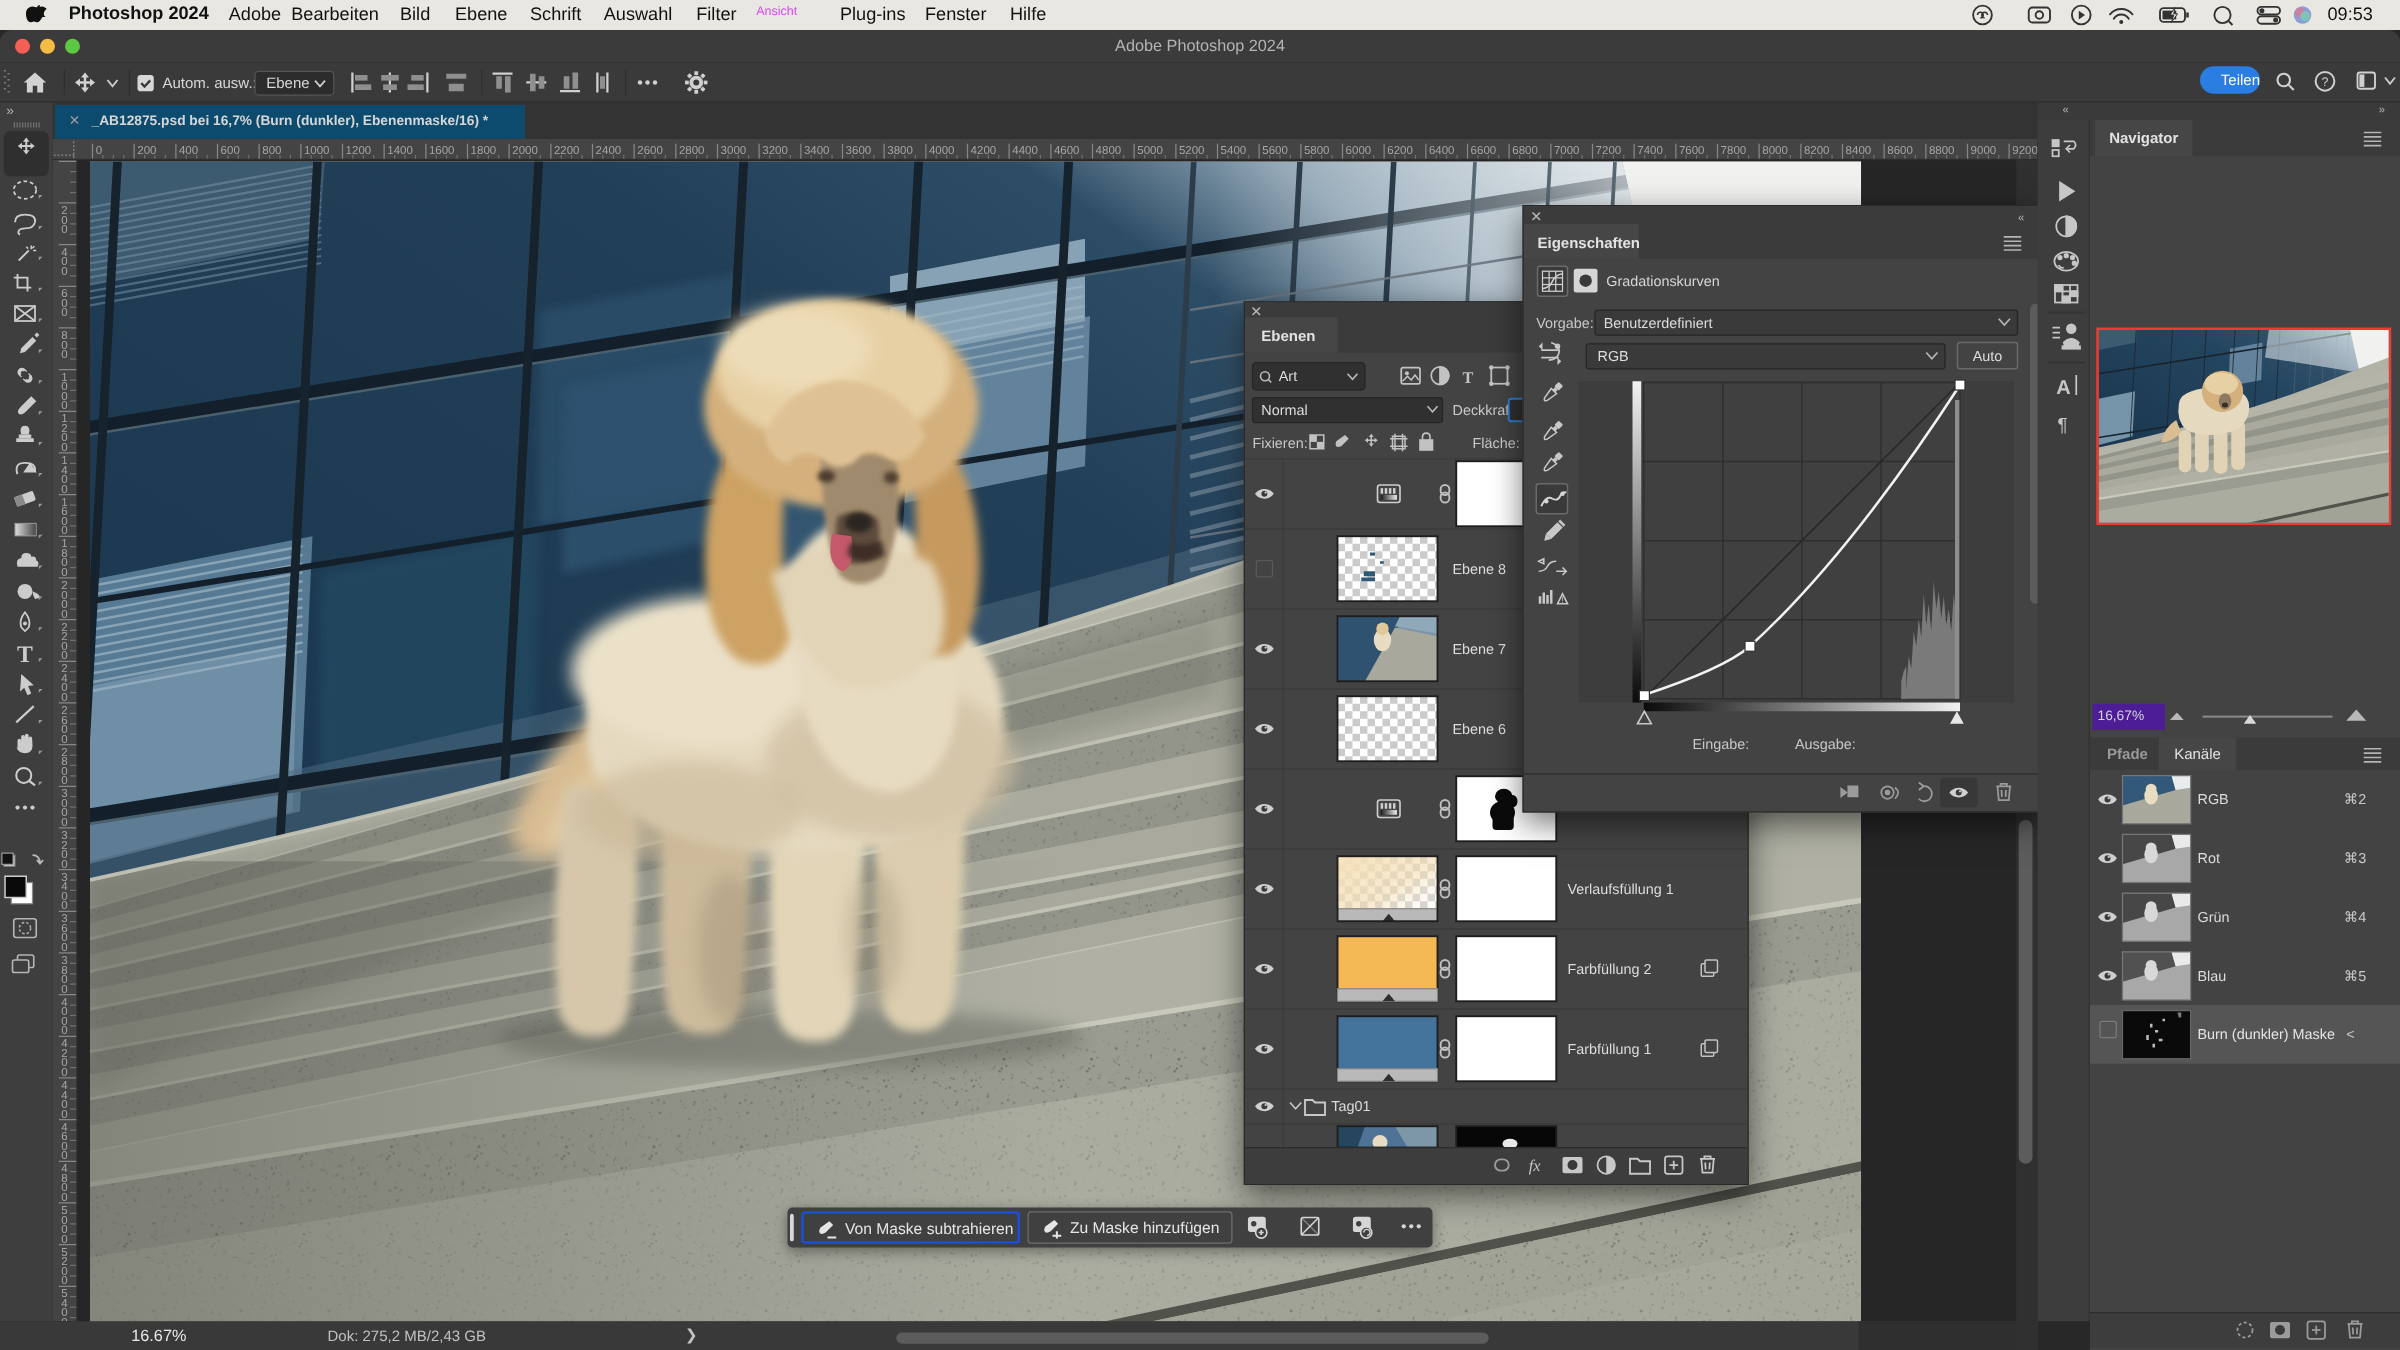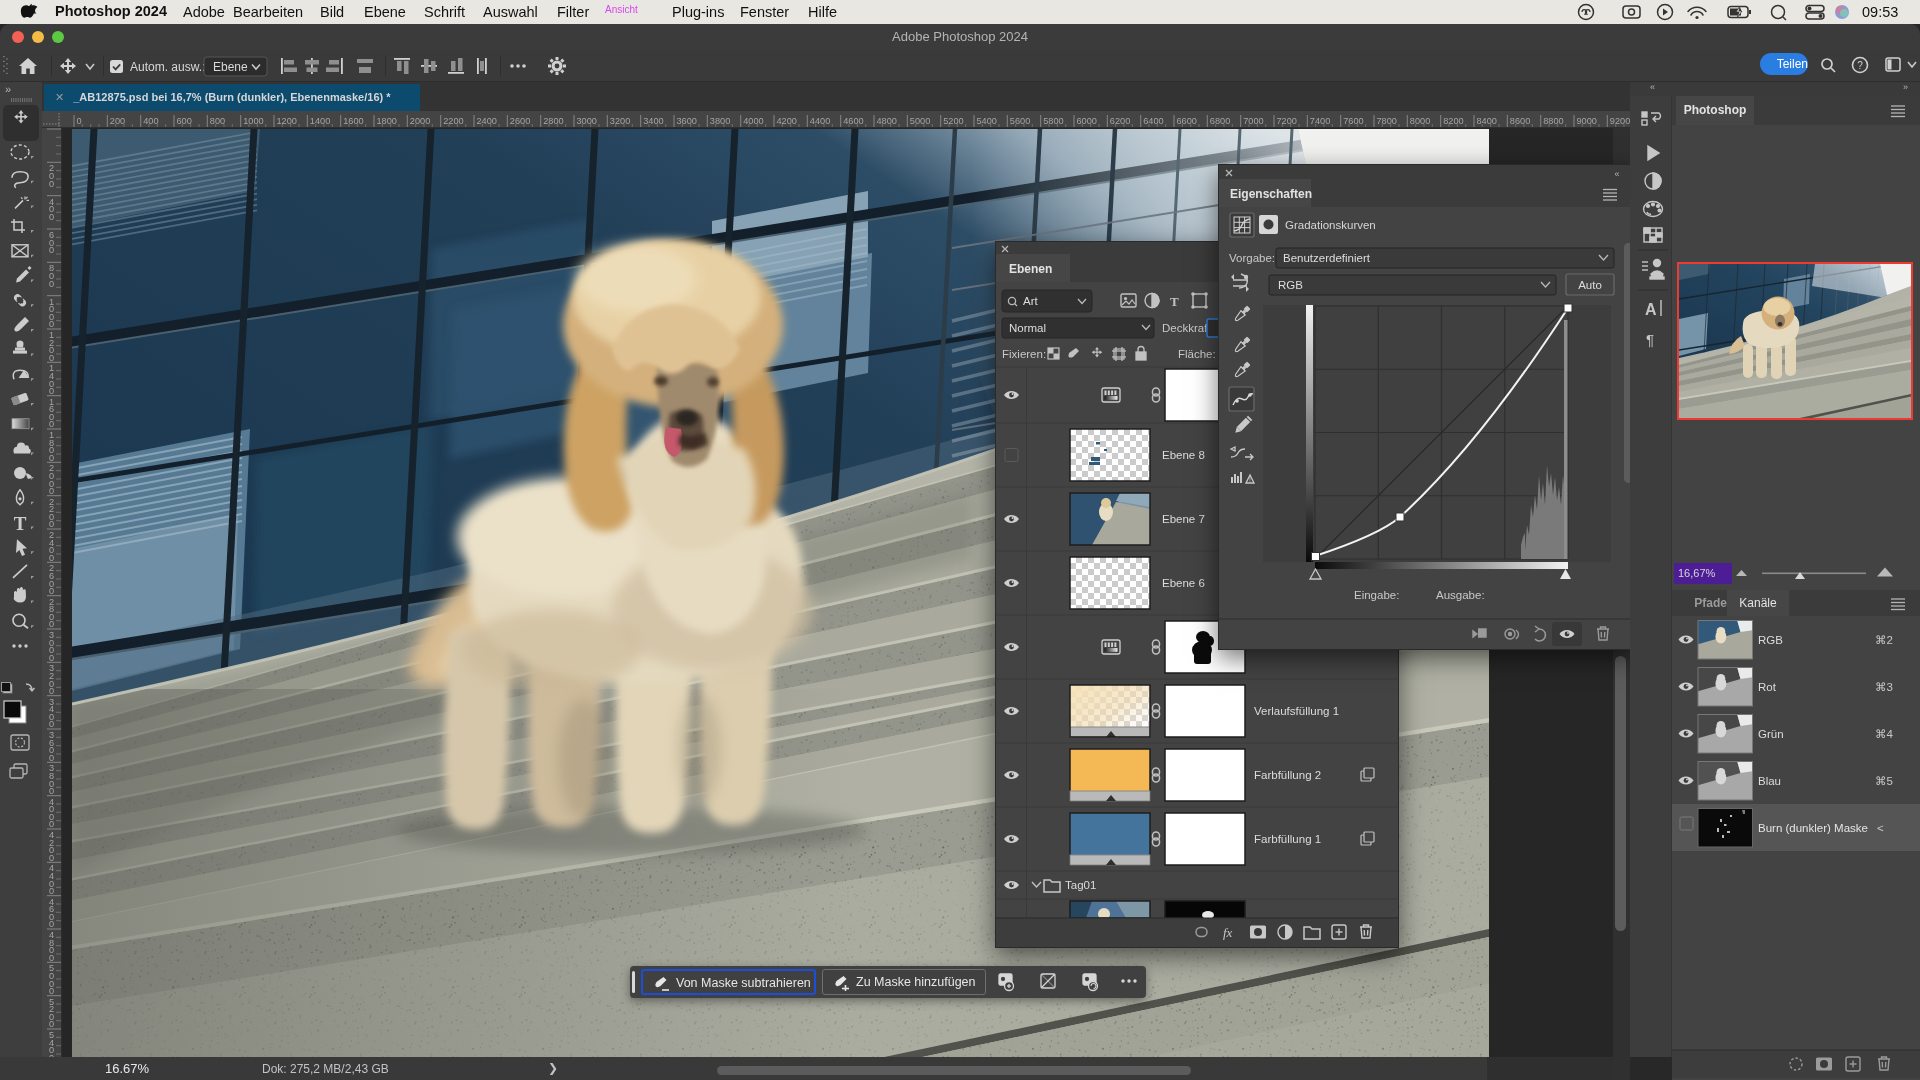--- a/index.html
+++ b/index.html
@@ -1706,21 +1706,21 @@
         <text x="11" y="215" font-size="16" fill="#c6c6c6" stroke="none" font-weight="bold">A</text>
         <line x1="27" y1="200" x2="27" y2="216"></line>
       </g>
 <g>
         <text x="12" y="245" font-size="15" fill="#c6c6c6" stroke="none">¶</text>
       </g>
 </g>
   </svg>
 <div class="abs" style="left:1672px;top:96px;width:248px;height:961px;background:#434343"></div>
 <div class="abs" style="left:1672px;top:96px;width:248px;height:29px;background:#3b3b3b"></div>
-<div class="abs" style="left:1676px;top:96px;width:78px;height:29px;background:#464646;color:#e2e2e2;font-weight:bold;font-size:12px;line-height:29px;text-align:center">Photoshop</div>
+<div class="abs" style="left:1676px;top:96px;width:78px;height:29px;background:#464646;color:#e2e2e2;font-weight:bold;font-size:12px;line-height:29px;text-align:center">Navigator</div>
 <svg class="abs" style="left:1890px;top:104px" width="16" height="14">
     <g stroke="#b5b5b5" stroke-width="1.3">
       <line x1="1" y1="2" x2="15" y2="2"></line>
       <line x1="1" y1="5.5" x2="15" y2="5.5"></line>
       <line x1="1" y1="9" x2="15" y2="9"></line>
       <line x1="1" y1="12.5" x2="15" y2="12.5"></line>
     </g>
   </svg>
 <div class="abs" style="left:1677px;top:262px;width:236px;height:158px;border:2px solid #ee3a30;box-sizing:border-box"><svg width="232" height="154" viewBox="0 0 232 154">
       <rect width="232" height="154" fill="#a9aaa0"></rect>
@@ -1789,21 +1789,21 @@
       <ellipse cx="101" cy="60" rx="2.5" ry="2" fill="#3a2f26"></ellipse>
     </svg></div>
 <div class="abs" style="left:1674px;top:563px;width:58px;height:21px;background:#4c1d95;color:#d6d6d6;font-size:11px;line-height:21px;padding-left:4px">16,67%</div>
 <svg class="abs" style="left:1734px;top:563px" width="170" height="21" viewBox="0 0 170 21">
 <path d="M2 13 l11 0 -5.5-6 Z" fill="#b8b8b8"></path>
 <rect x="28" y="9.5" width="104" height="1.6" fill="#8a8a8a"></rect>
 <path d="M61 16 l5-7 5 7 Z" fill="#d9d9d9"></path>
 <path d="M143 13.5 l8-9 8 9 Z" fill="#b8b8b8"></path>
 </svg>
 <div class="abs" style="left:1672px;top:590px;width:248px;height:26px;background:#3b3b3b"></div>
-<div class="abs" style="left:1677px;top:590px;width:50px;height:26px;color:#9a9a9a;font-weight:bold;font-size:12px;line-height:26px;text-align:right">Pfade</div>
+<div class="abs" style="left:1677px;top:590px;width:50px;height:26px;color:#9a9a9a;font-weight:bold;font-size:12px;line-height:26px;text-align:center">Pfade</div>
 <div class="abs" style="left:1727px;top:590px;width:62px;height:26px;background:#464646;color:#e2e2e2;font-weight:normal;font-size:12px;line-height:26px;text-align:center">Kanäle</div>
 <svg class="abs" style="left:1890px;top:597px" width="16" height="14">
     <g stroke="#b5b5b5" stroke-width="1.3">
       <line x1="1" y1="2" x2="15" y2="2"></line>
       <line x1="1" y1="5.5" x2="15" y2="5.5"></line>
       <line x1="1" y1="9" x2="15" y2="9"></line>
       <line x1="1" y1="12.5" x2="15" y2="12.5"></line>
     </g>
   </svg>
 <svg class="abs" style="left:1672px;top:616px" width="248" height="464" viewBox="0 0 248 464">

